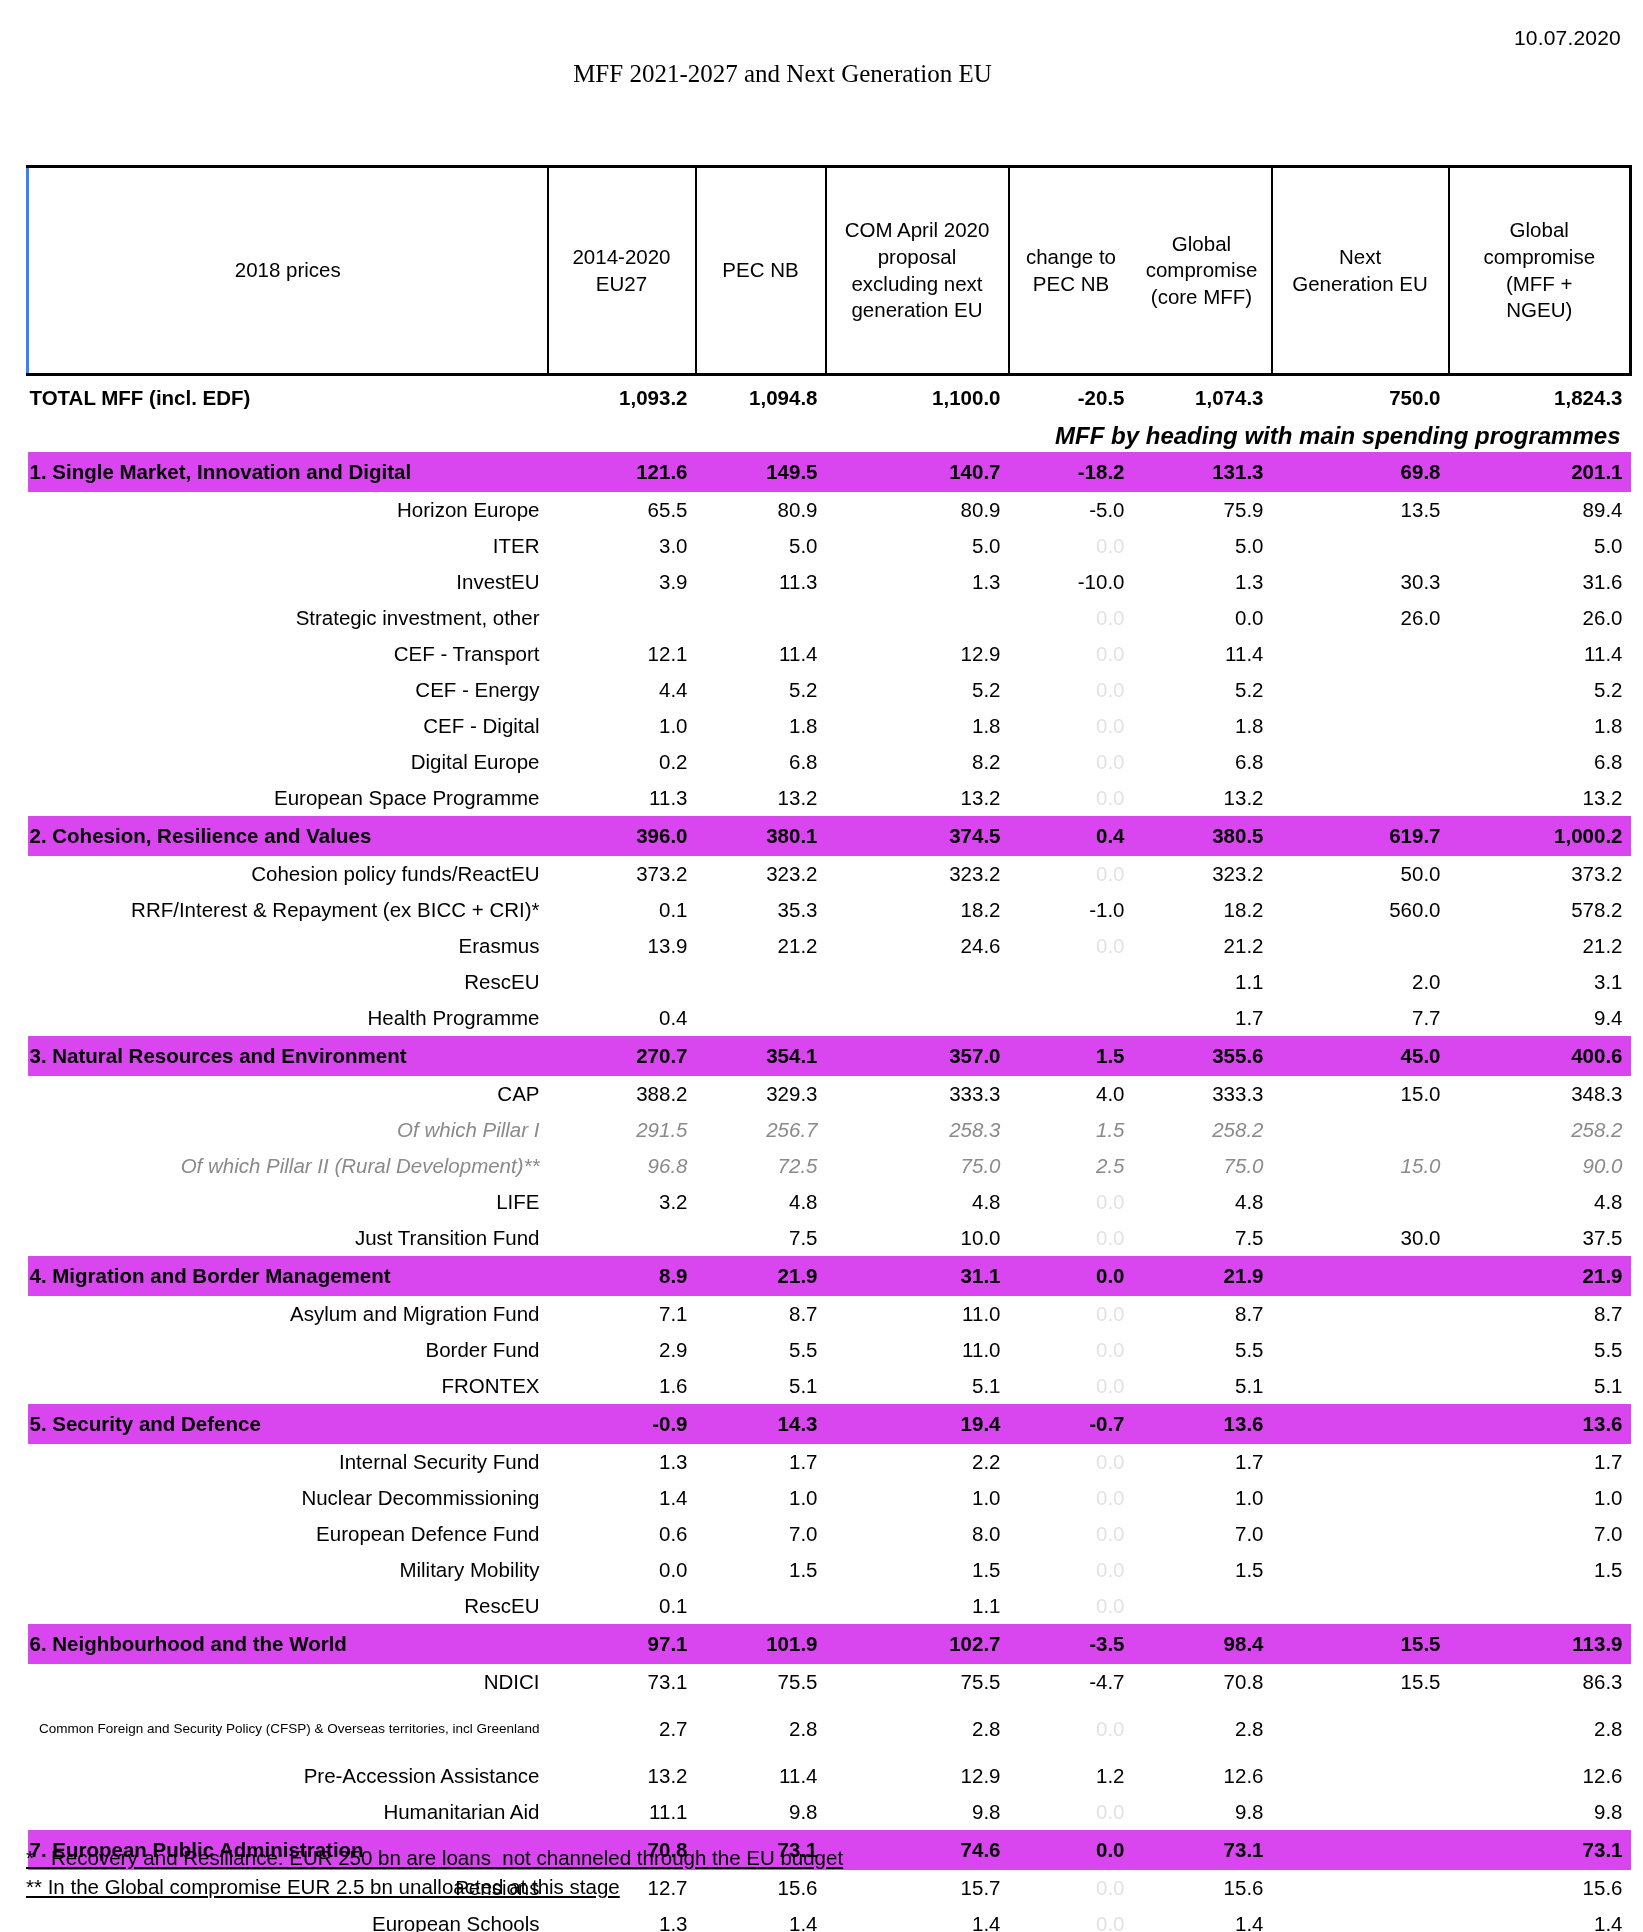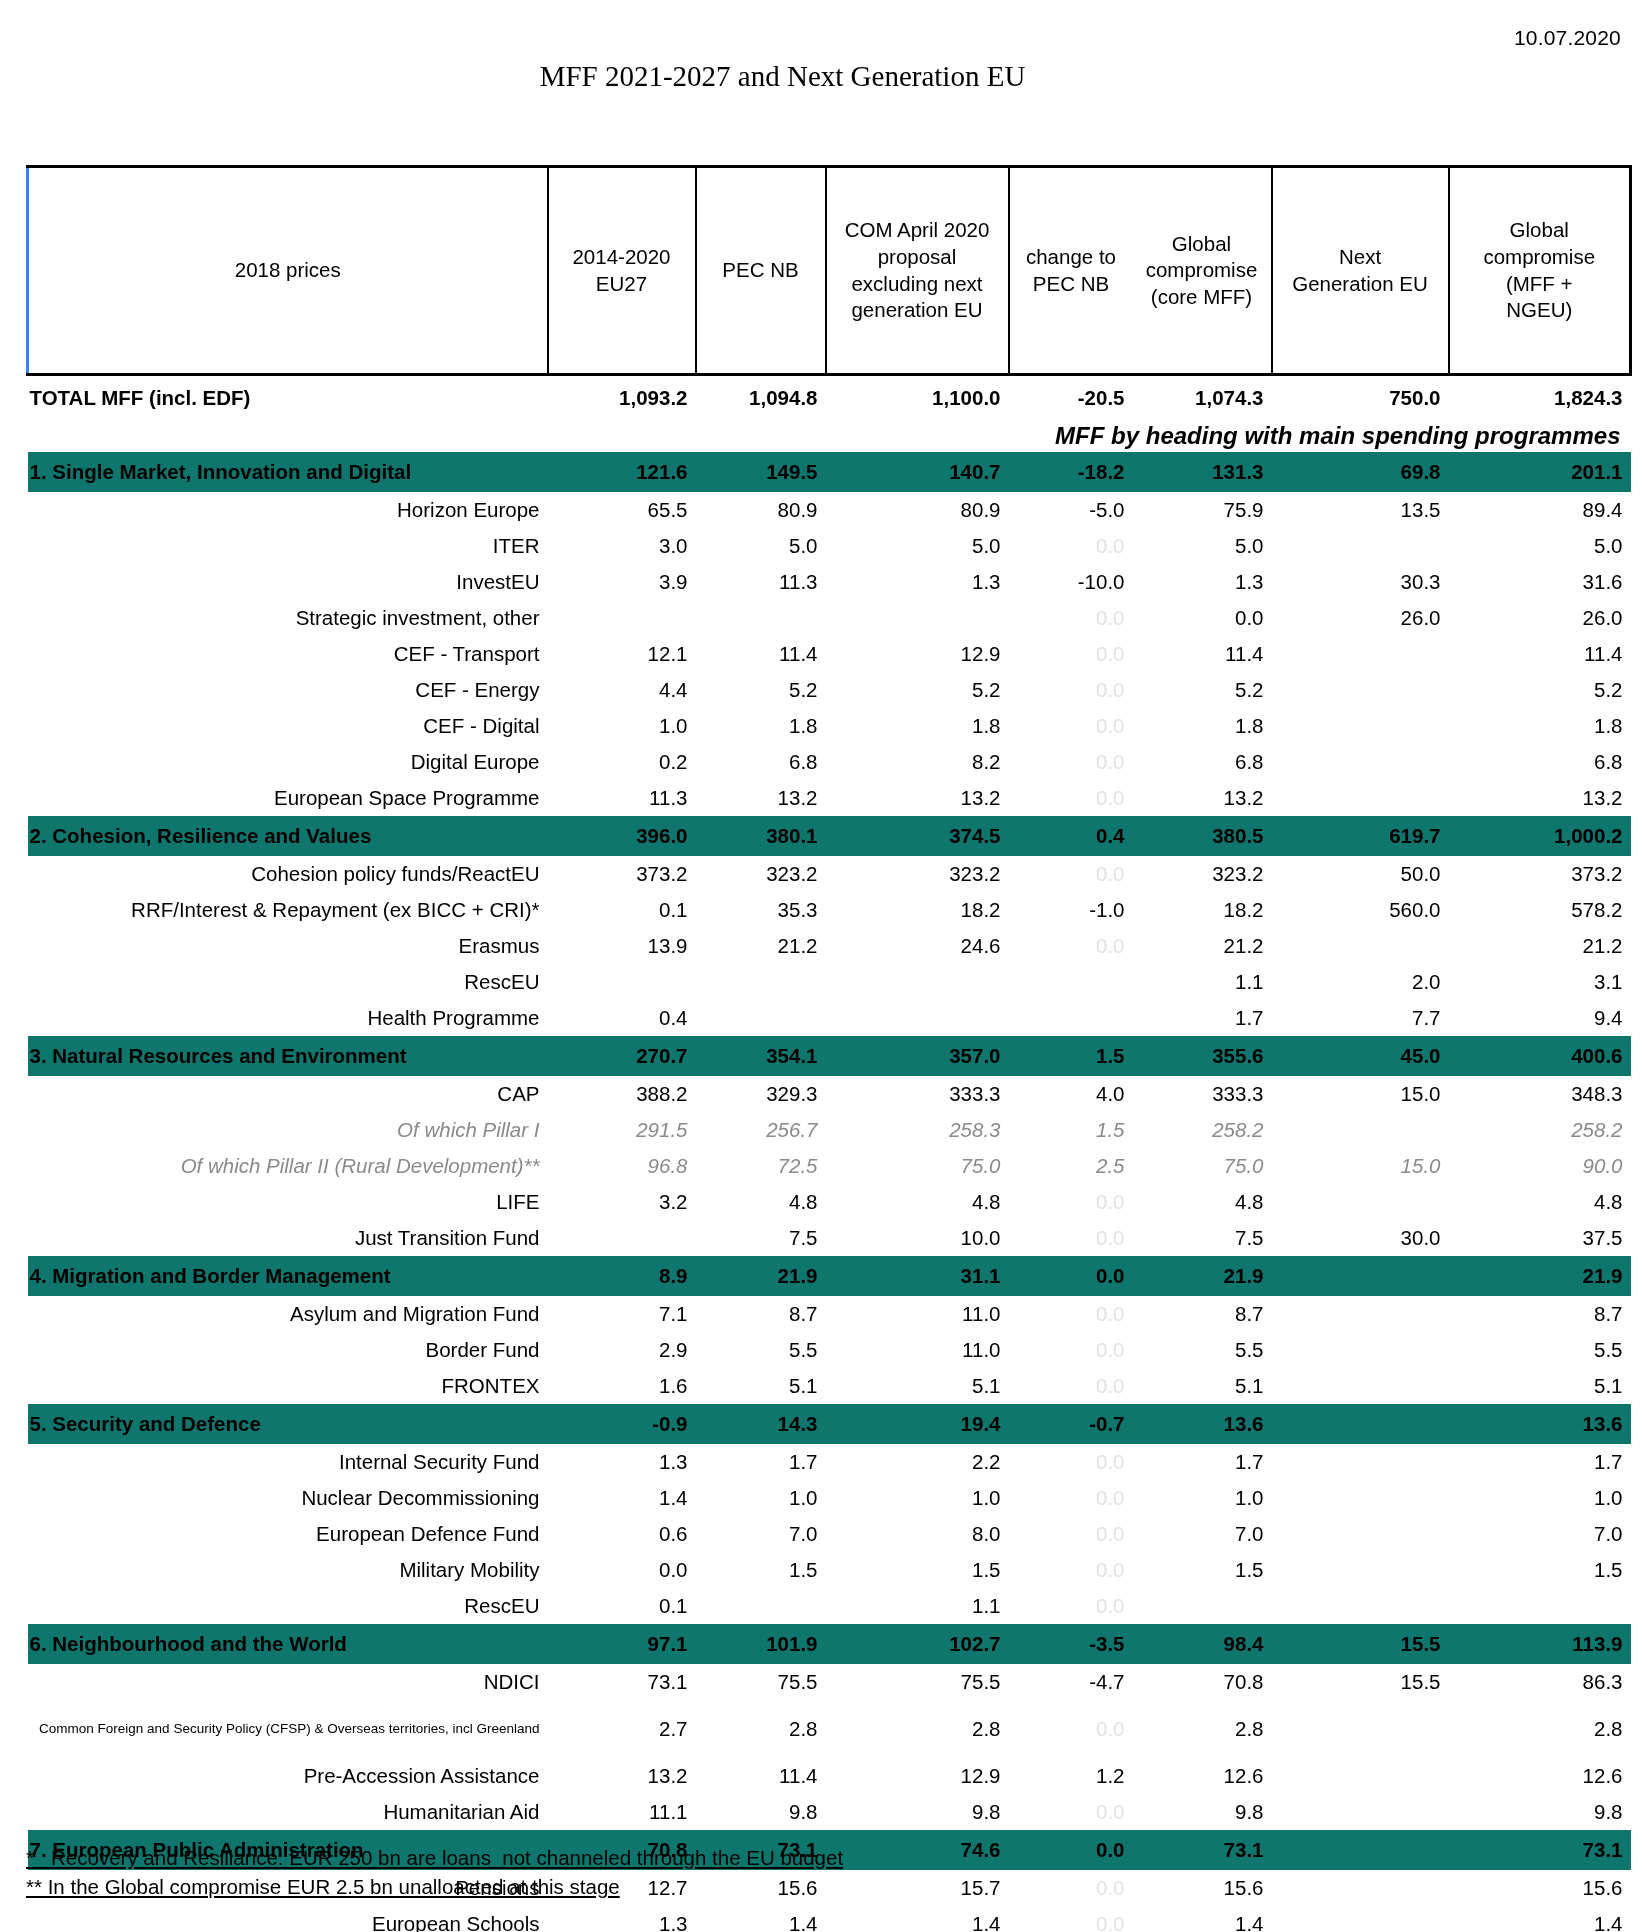--- a/index.html
+++ b/index.html
@@ -18,21 +18,21 @@
     position:absolute;
     top:26px; right:22px;
     font-size:21px;
     letter-spacing:.2px;
   }
   .title{
     position:absolute;
     top:60px; left:0; width:1525px;
     text-align:center;
     font-family:"Liberation Serif", serif;
-    font-size:29px;
+    font-size:25px;
     padding-left:40px;
     box-sizing:border-box;
   }
 
   
   table.mff{
     position:absolute;
     top:165px; left:26px;
     width:1603px;
     border-collapse:collapse;
@@ -84,21 +84,21 @@
 
   tr.caption td{
     height:32px;line-height:32px;
     text-align:right;
     font-style:italic;
     font-weight:bold;
     font-size:24px;
     padding-right:10px;
   }
 
-  tr.heading{background:#0f766e;}
+  tr.heading{background:#d946ef;}
   tr.heading td{font-weight:bold;height:40px;line-height:40px;}
   tr.heading td.lbl{text-align:left;padding-left:2px;}
 
   tr.sub td{font-weight:400;}
 
   tr.pillar td{color:#8a8a8a;font-style:italic;}
 
   td.faded{color:#e2e2e2;}
 
   td.tiny{

